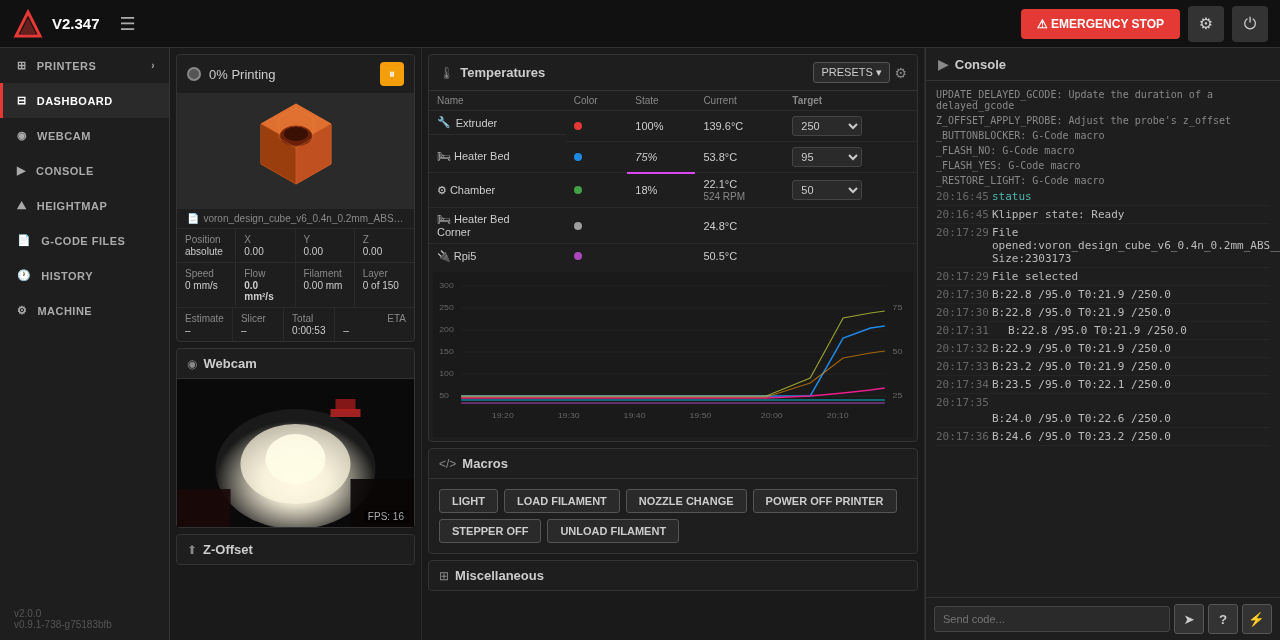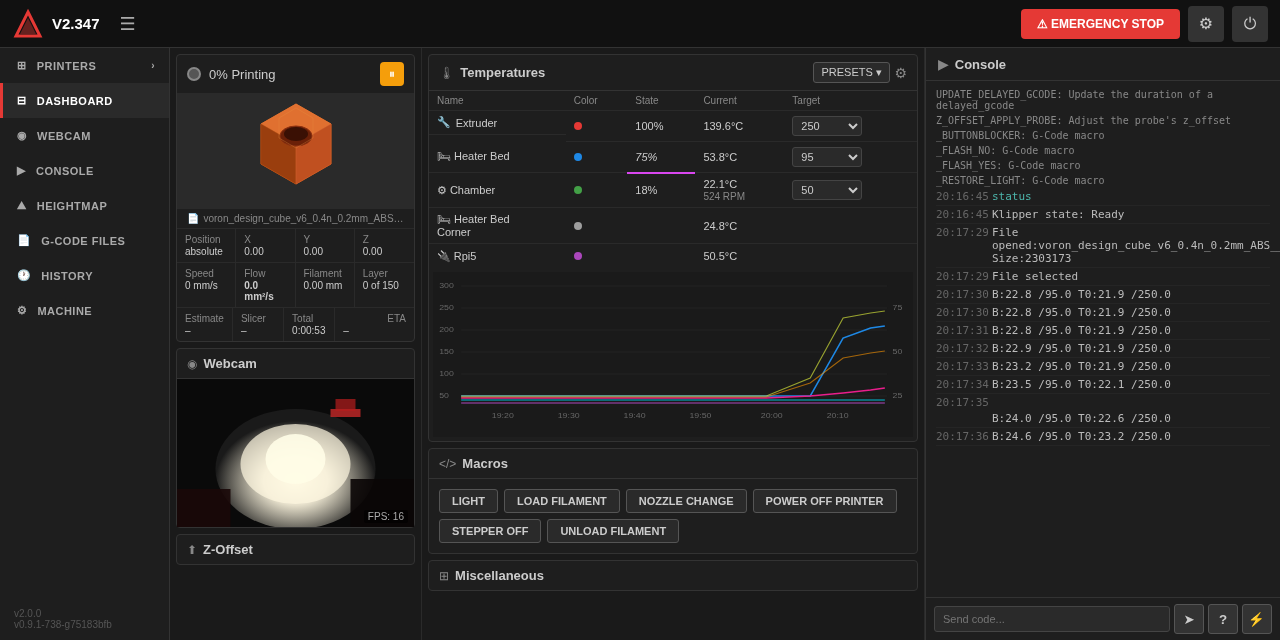--- a/index.html
+++ b/index.html
@@ -207,21 +207,21 @@
           <button style="background:none;border:none;color:#888;cursor:pointer;font-size:14px;">⚙</button>
         </div>
       </div>
       <table style="width:100%;border-collapse:collapse;">
         <thead>
           <tr>
             <th style="color:#888;font-size:10px;font-weight:500;padding:4px 8px;text-align:left;border-bottom:1px solid #2a2a2a;">Name</th>
             <th style="color:#888;font-size:10px;font-weight:500;padding:4px 8px;text-align:left;border-bottom:1px solid #2a2a2a;">Color</th>
             <th style="color:#888;font-size:10px;font-weight:500;padding:4px 8px;text-align:left;border-bottom:1px solid #2a2a2a;">State</th>
             <th style="color:#888;font-size:10px;font-weight:500;padding:4px 8px;text-align:left;border-bottom:1px solid #2a2a2a;">Current</th>
-            <th style="color:#888;font-size:10px;font-weight:400;padding:4px 8px;text-align:left;border-bottom:1px solid #2a2a2a;">Target</th>
+            <th style="color:#888;font-size:10px;font-weight:700;padding:4px 8px;text-align:left;border-bottom:1px solid #2a2a2a;">Target</th>
           </tr>
         </thead>
         <tbody>
           <tr>
             <td style="padding:5px 8px;color:#ccc;font-size:11px;border-bottom:1px solid #2a2a2a;display:flex;align-items:center;gap:5px;">
               <span>🔧</span> Extruder
             </td>
             <td style="padding:5px 8px;border-bottom:1px solid #2a2a2a;"><span style="width:8px;height:8px;border-radius:50%;background:#e53935;display:inline-block;"></span></td>
             <td style="padding:5px 8px;color:#ccc;font-size:11px;border-bottom:1px solid #2a2a2a;">100%</td>
             <td style="padding:5px 8px;color:#ccc;font-size:11px;border-bottom:1px solid #2a2a2a;">139.6°C</td>
@@ -358,21 +358,21 @@
         <span style="color:#bbb;">File selected</span>
       </div>
       <div style="display:flex;gap:8px;padding:2px 0;border-bottom:1px solid #252525;">
         <span style="color:#666;flex-shrink:0;width:48px;">20:17:30</span>
         <span style="color:#bbb;">B:22.8 /95.0 T0:21.9 /250.0</span>
       </div>
       <div style="display:flex;gap:8px;padding:2px 0;border-bottom:1px solid #252525;">
         <span style="color:#666;flex-shrink:0;width:48px;">20:17:30</span>
         <span style="color:#bbb;">B:22.8 /95.0 T0:21.9 /250.0</span>
       </div>
-      <div style="display:flex;gap:8px;padding:2px 0;border-bottom:1px solid #252525;">
+      <div style="display:flex;gap:24px;padding:2px 0;border-bottom:1px solid #252525;">
         <span style="color:#666;flex-shrink:0;width:48px;">20:17:31</span>
         <span style="color:#bbb;">B:22.8 /95.0 T0:21.9 /250.0</span>
       </div>
       <div style="display:flex;gap:8px;padding:2px 0;border-bottom:1px solid #252525;">
         <span style="color:#666;flex-shrink:0;width:48px;">20:17:32</span>
         <span style="color:#bbb;">B:22.9 /95.0 T0:21.9 /250.0</span>
       </div>
       <div style="display:flex;gap:8px;padding:2px 0;border-bottom:1px solid #252525;">
         <span style="color:#666;flex-shrink:0;width:48px;">20:17:33</span>
         <span style="color:#bbb;">B:23.2 /95.0 T0:21.9 /250.0</span>

